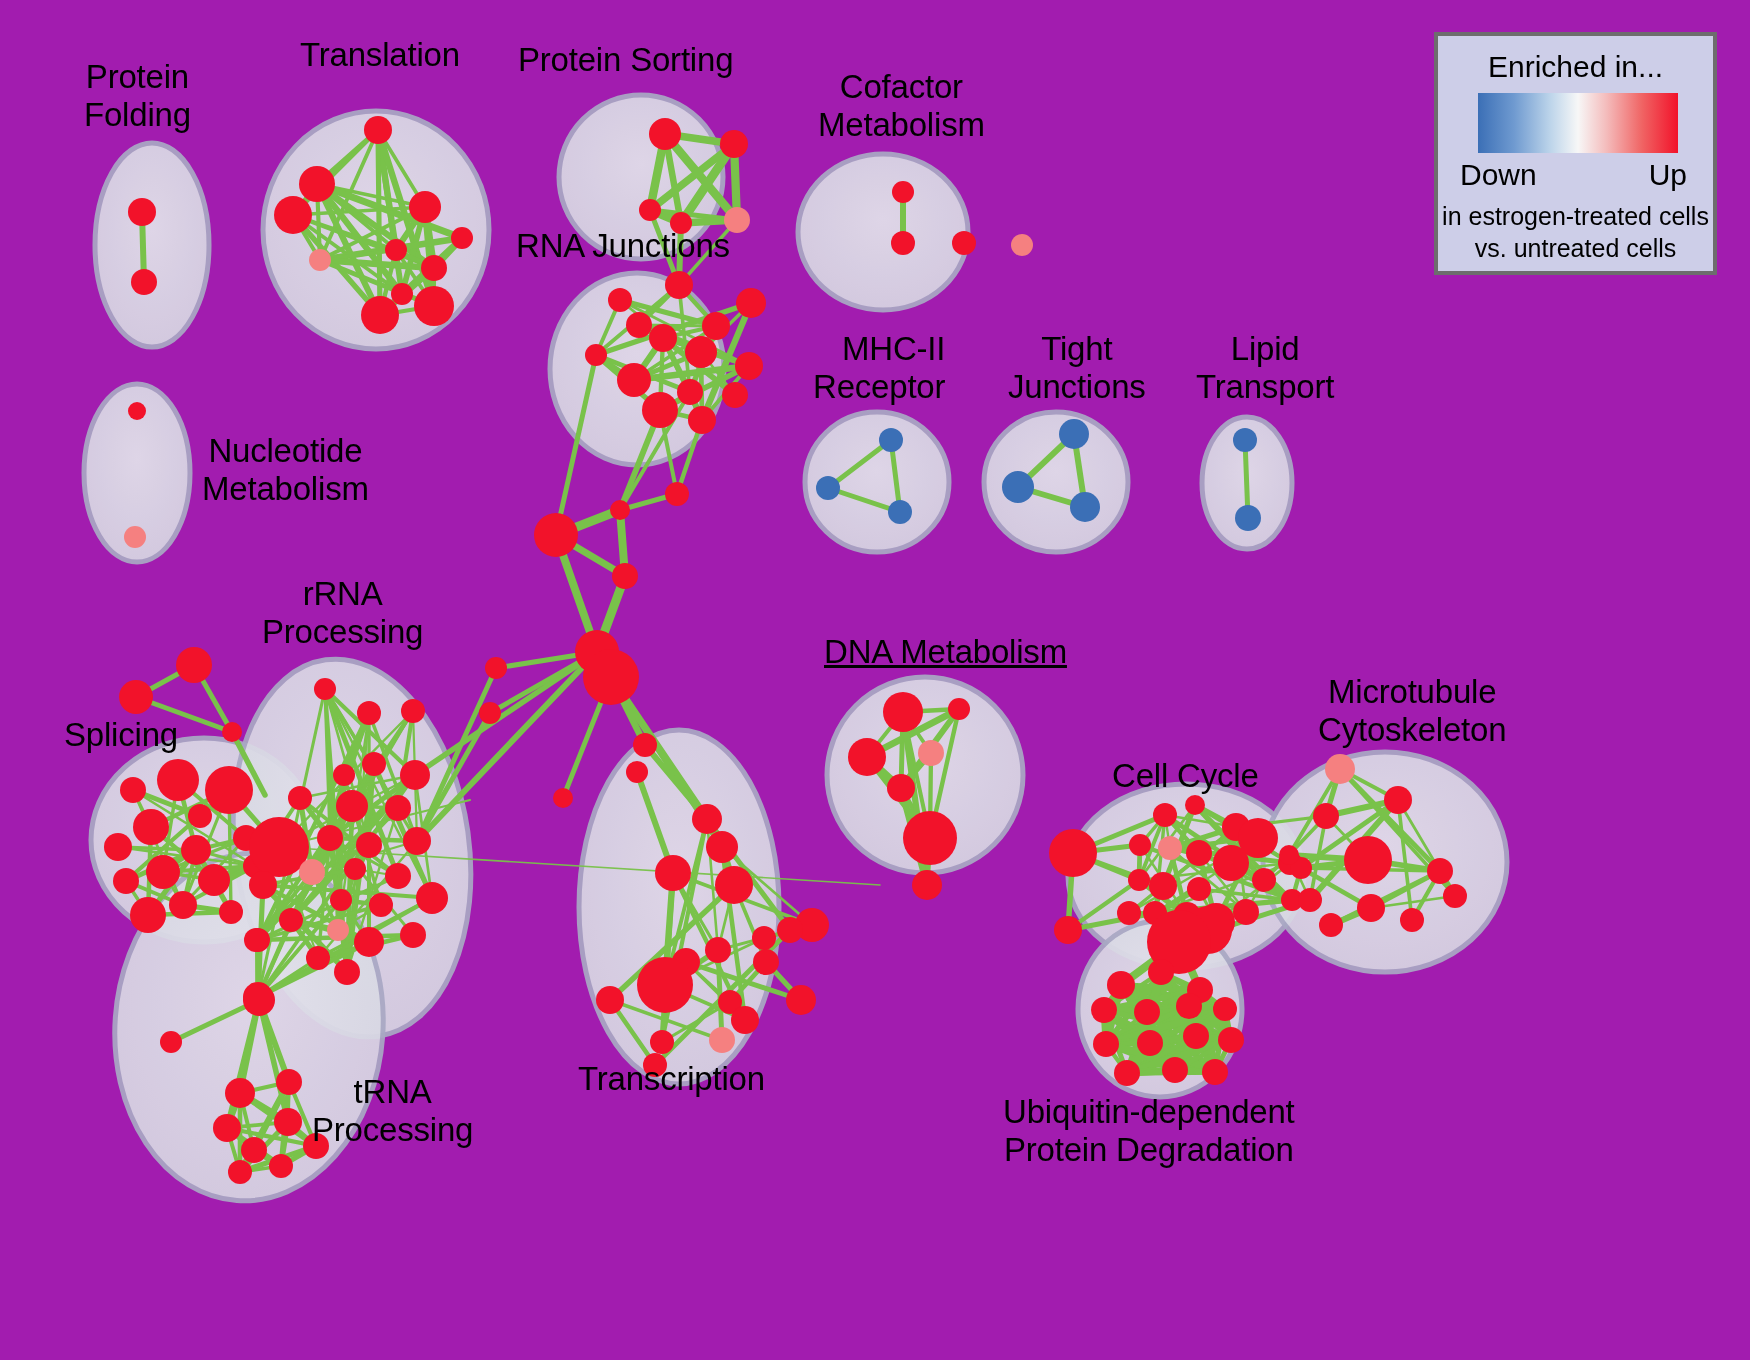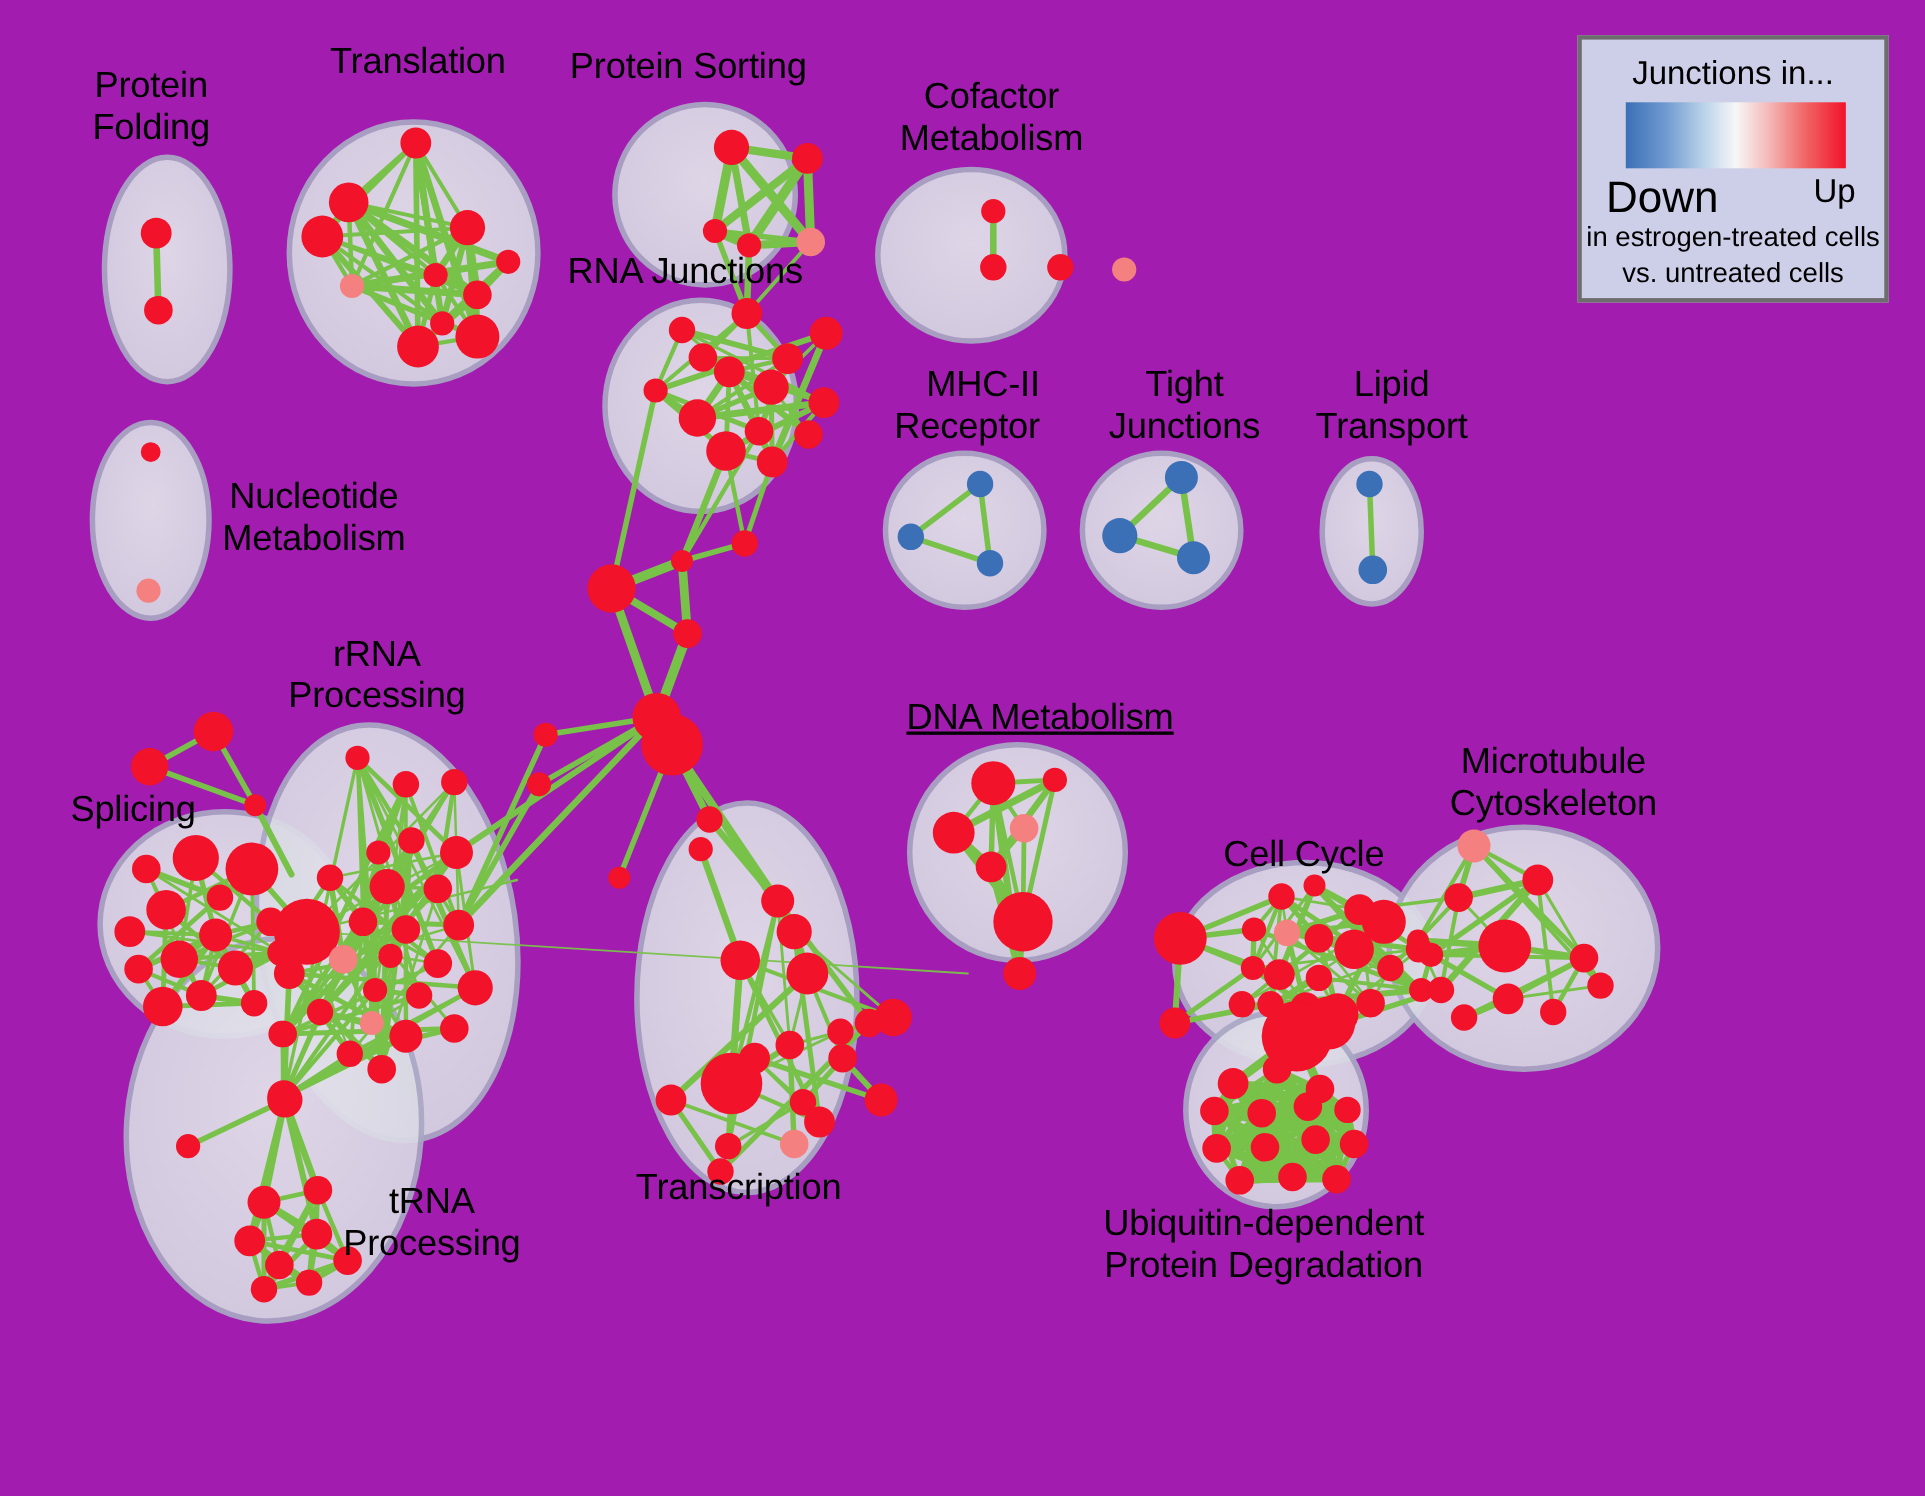--- a/index.html
+++ b/index.html
@@ -30,21 +30,21 @@
     box-sizing:border-box;
   }
   #legend .ltitle{
     position:absolute;left:0;right:0;top:14px;
     text-align:center;font-size:30px;color:#000;
   }
   #legend .bar{
     position:absolute;left:40px;top:57px;width:200px;height:60px;
     background:linear-gradient(to right,#3b6fb6 0%,#6f9ad0 18%,#bcd4ea 36%,#f7f7f7 50%,#f4bdbd 64%,#f06464 82%,#f2122a 100%);
   }
-  #legend .down{position:absolute;left:22px;top:122px;font-size:40px;color:#000;}
+  #legend .down{position:absolute;left:22px;top:122px;font-size:30px;color:#000;}
   #legend .up{position:absolute;right:26px;top:122px;font-size:30px;color:#000;}
   #legend .sub1{position:absolute;left:0;right:0;top:166px;text-align:center;font-size:25px;color:#000;}
   #legend .sub2{position:absolute;left:0;right:0;top:198px;text-align:center;font-size:25px;color:#000;}
 </style>
 </head>
 <body>
 
 <div id="stage">
 
   <svg id="net" viewBox="0 0 1750 1360">
@@ -817,21 +817,21 @@
       <div class="clabel" style="left: 578px; top: 1060px;">Transcription</div>
       <div class="clabel" style="left: 824px; top: 633px; text-decoration: underline;">DNA Metabolism</div>
       <div class="clabel" style="left: 1112px; top: 757px;">Cell Cycle</div>
       <div class="clabel" style="left: 1318px; top: 673px;">Microtubule
 Cytoskeleton</div>
       <div class="clabel" style="left: 1003px; top: 1093px;">Ubiquitin-dependent
 Protein Degradation</div>
     </div>
 
   <div id="legend">
-    <div class="ltitle">Junctions in...</div>
+    <div class="ltitle">Enriched in...</div>
     <div class="bar"></div>
     <div class="down">Down</div>
     <div class="up">Up</div>
     <div class="sub1">in estrogen-treated cells</div>
     <div class="sub2">vs. untreated cells</div>
   </div>
 
 </div>
 
 </body></html>

